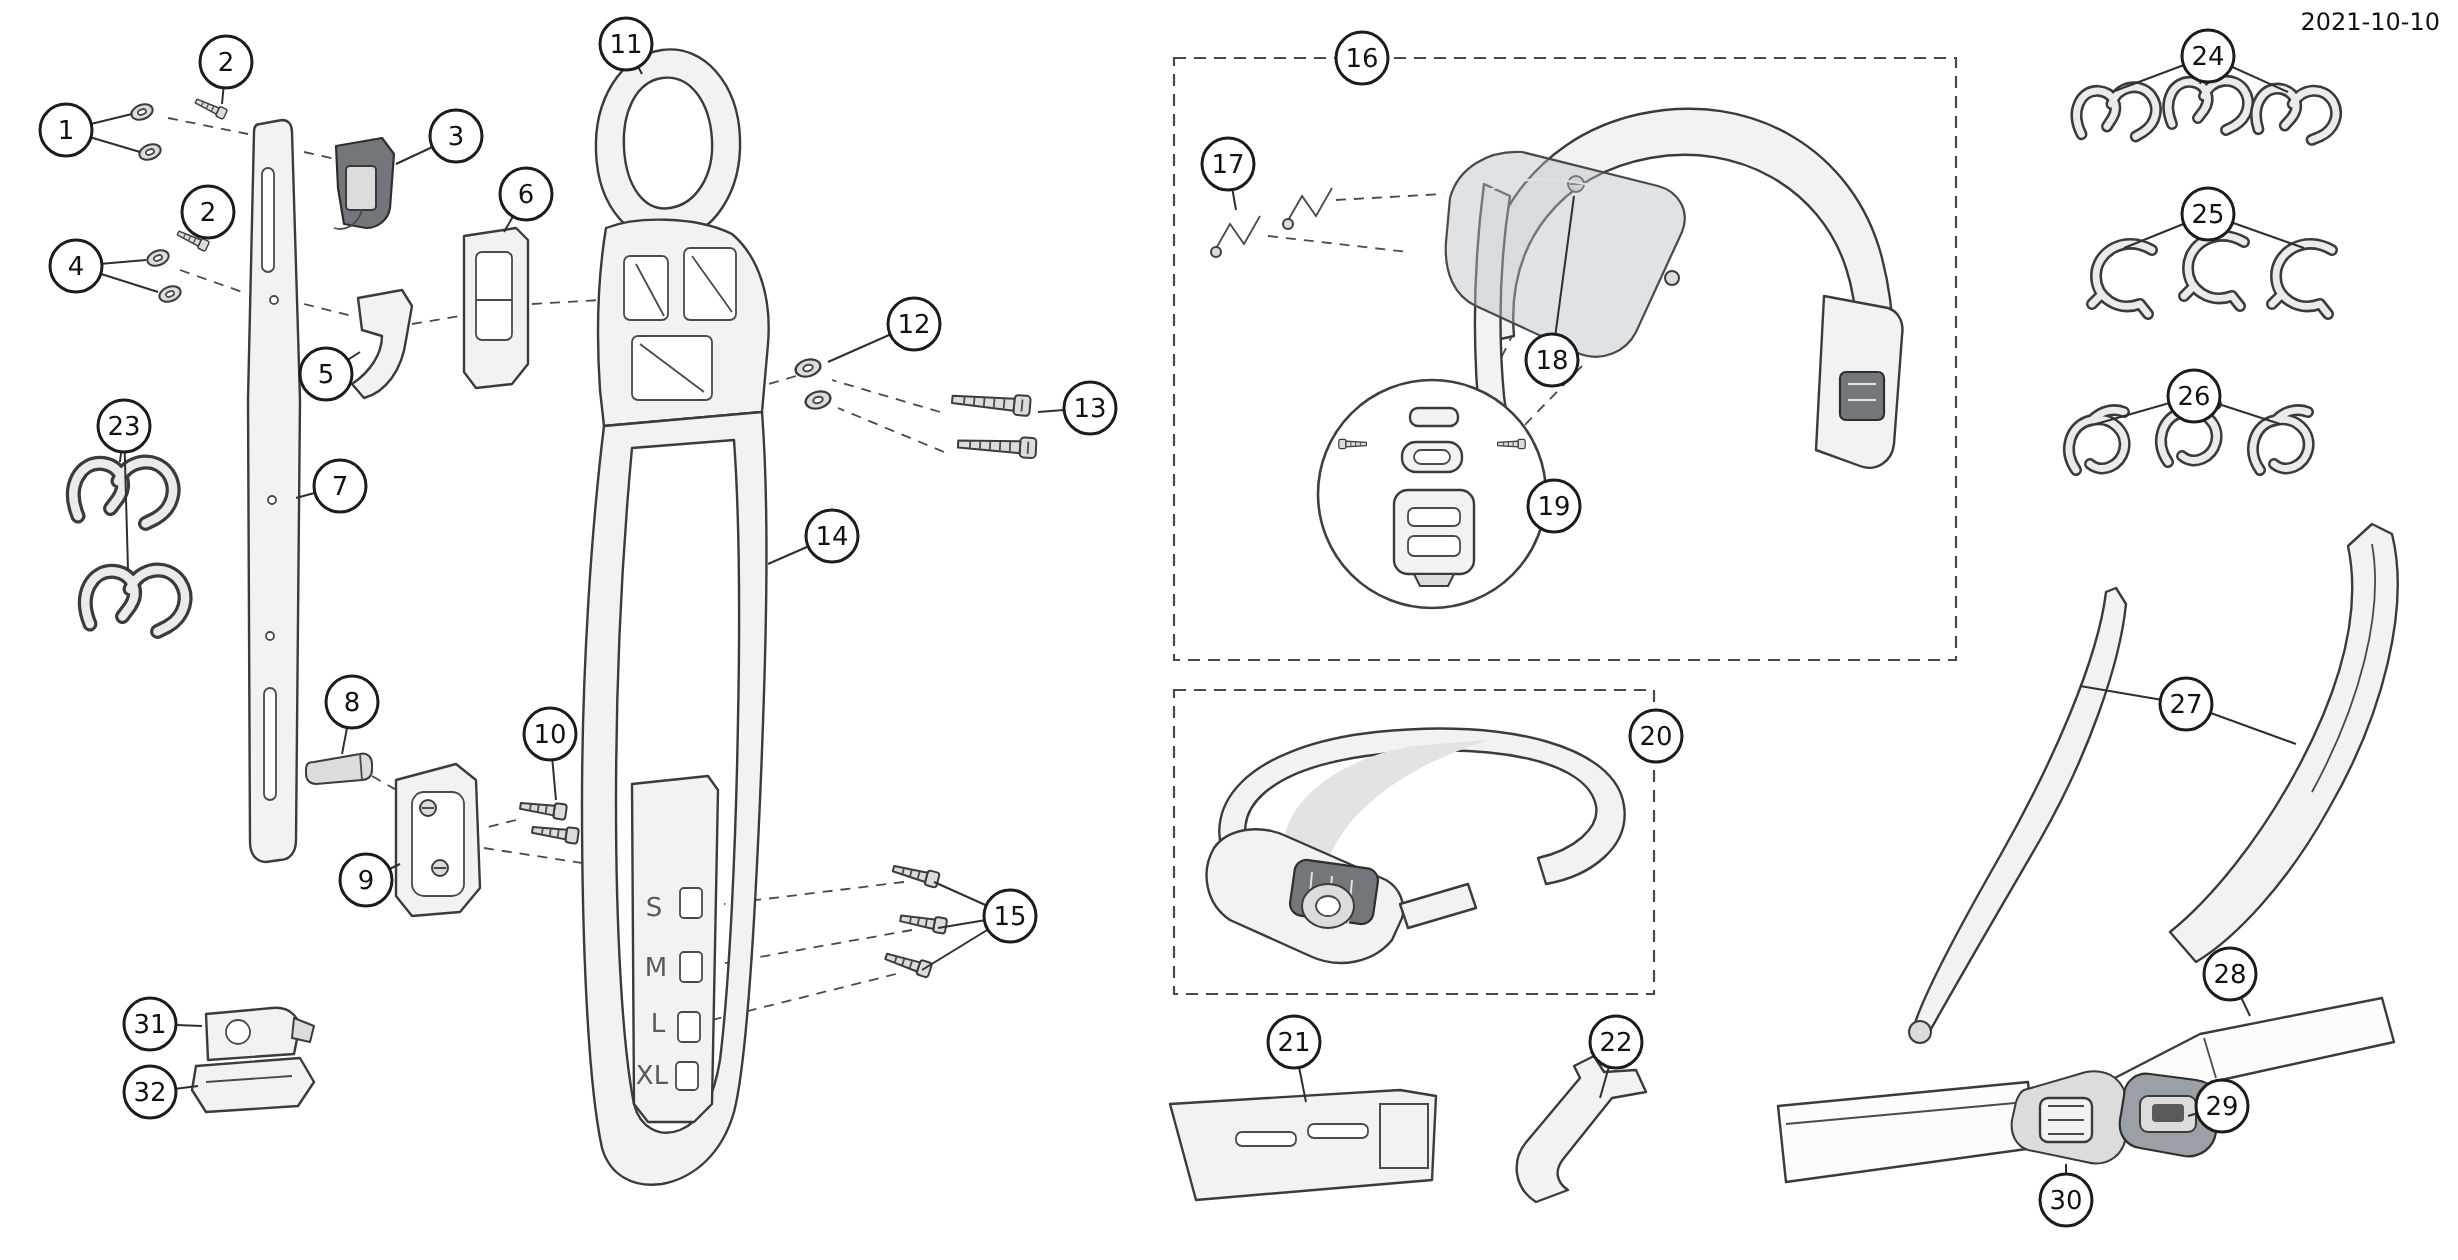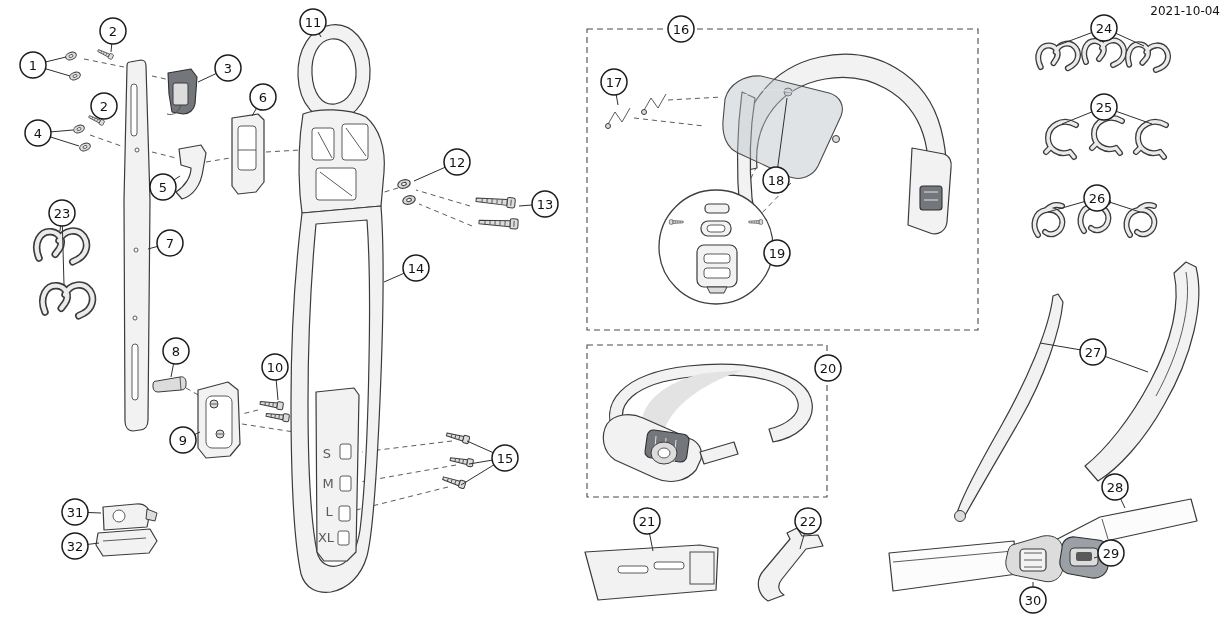--- a/index.html
+++ b/index.html
@@ -26,21 +26,21 @@
   .callout-circle{fill:#ffffff;stroke:#1c1c1c;stroke-width:1.5;}
   .callout-num{font-size:13px;text-anchor:middle;fill:#111;
                font-family:"DejaVu Sans","Liberation Sans",sans-serif;}
   .size-label{font-size:13px;text-anchor:middle;fill:#5a5a5a;
               font-family:"DejaVu Sans","Liberation Sans",sans-serif;}
 </style>
 </head>
 <body>
 
 <div class="stage">
-  <div class="date-label">2021-10-04</div>
+  <div class="date-label">2021-10-10</div>
 
   <svg class="diagram" width="1229" height="630" viewBox="0 0 1229 630">
 
     <defs>
       <g id="screwL">
         <rect x="-1" y="-5" width="8" height="10" rx="2" class="part-mid"></rect>
         <path class="line" d="M3,-3 L3,3"></path>
         <polygon points="7,-3 38,-1.8 38,1.8 7,3" class="part-mid"></polygon>
         <path class="line" d="M12,-2.4 L12,2.4 M17,-2.2 L17,2.2 M22,-2.1 L22,2.1 M27,-2 L27,2 M32,-1.9 L32,1.9"></path>
       </g>

